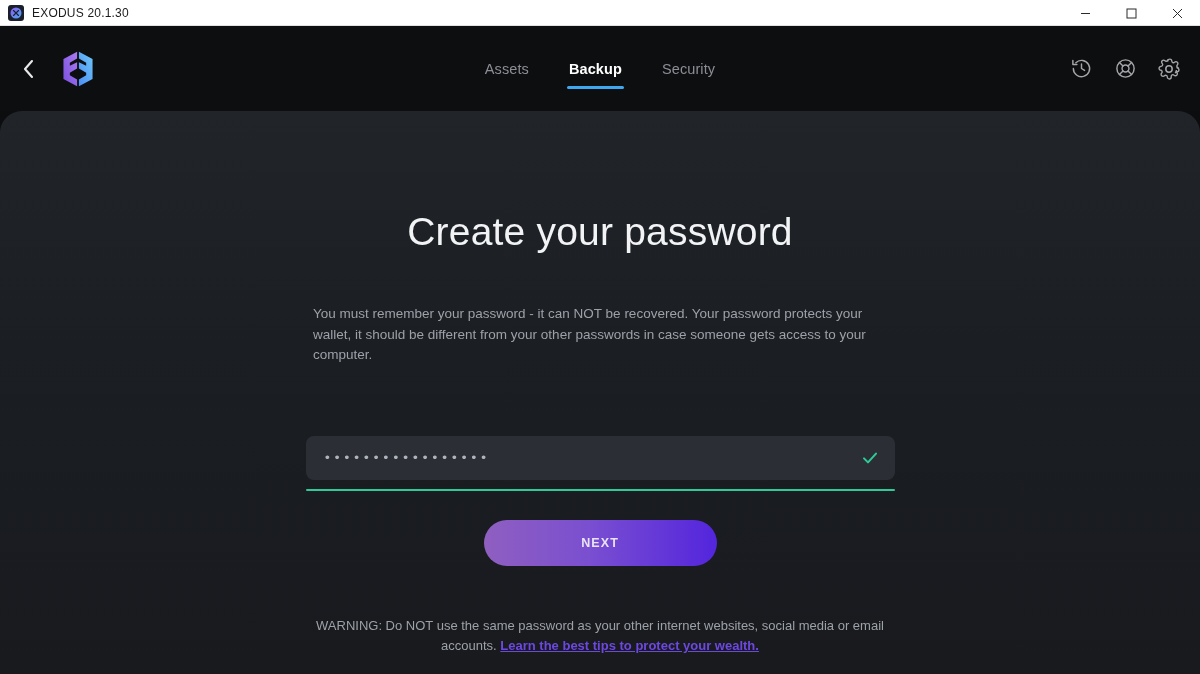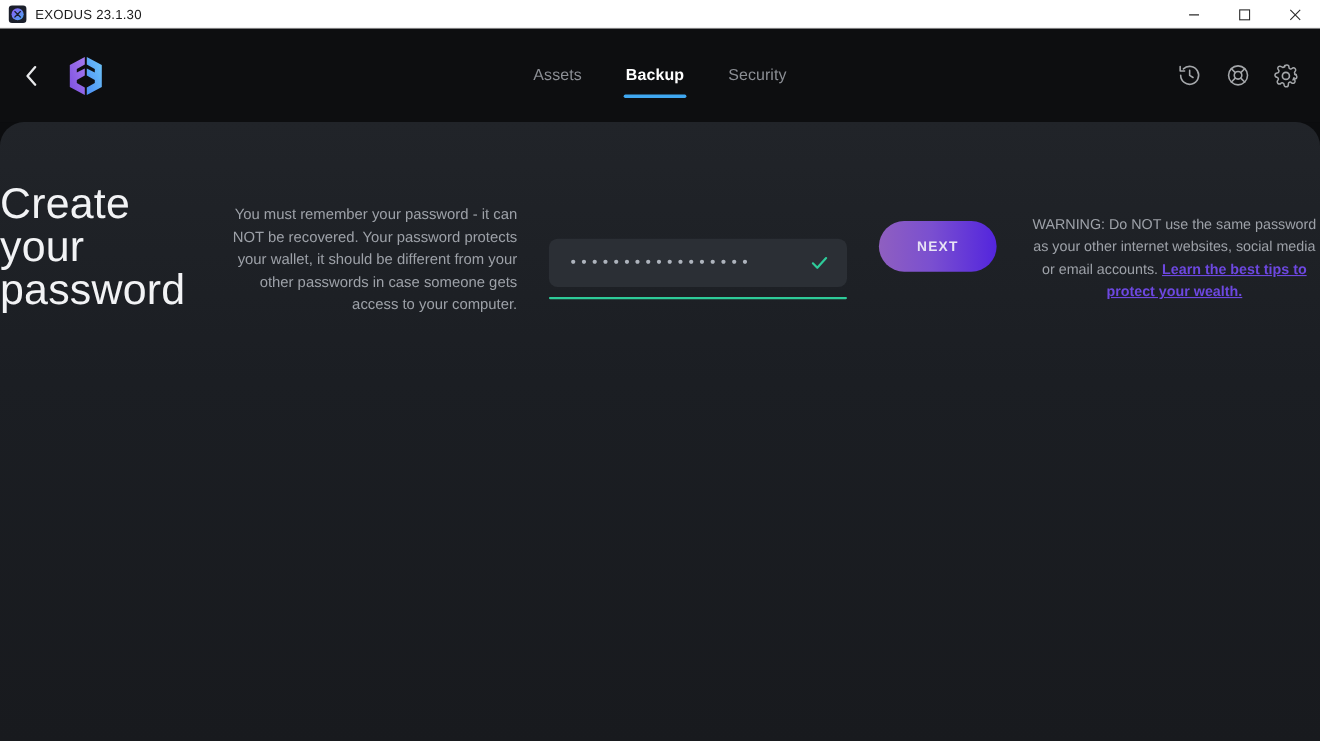--- a/index.html
+++ b/index.html
@@ -93,35 +93,35 @@
   .content{
     position:relative;
     height:calc(674px - 26px - 85px);
     width:100%;
     background:linear-gradient(180deg,#212429 0%,#1b1e23 42%,#181a1e 100%);
     border-radius:22px 22px 0 0;
     overflow:hidden;
   }
   .panel{
     width:100%;
-    padding-top:50px;
-    display:flex; flex-direction:row; align-items:center;gap:29px;
+    padding-top:101px;
+    display:flex; flex-direction:column; align-items:center;gap:29px;
   }
 
   .title{
     font-size:39px;
     color:#f2f3f5;
     font-weight:normal;
     letter-spacing:.2px;
     line-height:1;
   }
   .subtitle{
     margin-top:24px;
     width:574px;
-    text-align:right;
+    text-align:left;
     font-size:13.5px;
     line-height:20.5px;
     color:#9da1a8;
   }
 
   
   .field-wrap{
     margin-top:41px;
     width:589px;
     position:relative;
@@ -194,21 +194,21 @@
         <defs>
           <linearGradient id="icg" x1="0" y1="0" x2="1" y2="1">
             <stop offset="0" stop-color="#8b5cf6"></stop>
             <stop offset="1" stop-color="#4aa8f0"></stop>
           </linearGradient>
         </defs>
         <circle cx="12" cy="12" r="11" fill="url(#icg)"></circle>
         <path d="M7 7l5 5-5 5M17 7l-5 5 5 5" fill="none" stroke="#1b1f2b" stroke-width="2.2" stroke-linecap="round" stroke-linejoin="round"></path>
       </svg>
     </div>
-    <div class="tb-title">EXODUS 23.1.30</div>
+    <div class="tb-title">EXODUS 20.1.30</div>
   </div>
   <div class="tb-controls">
     <div class="tb-btn">
       <svg width="11" height="11" viewBox="0 0 11 11">
           <path d="M1 5.5h9" stroke="#2b2b2b" stroke-width="1"></path>
         </svg>
     </div>
     <div class="tb-btn">
       <svg width="11" height="11" viewBox="0 0 11 11">
           <rect x="1" y="1" width="9" height="9" fill="none" stroke="#2b2b2b" stroke-width="1"></rect>

